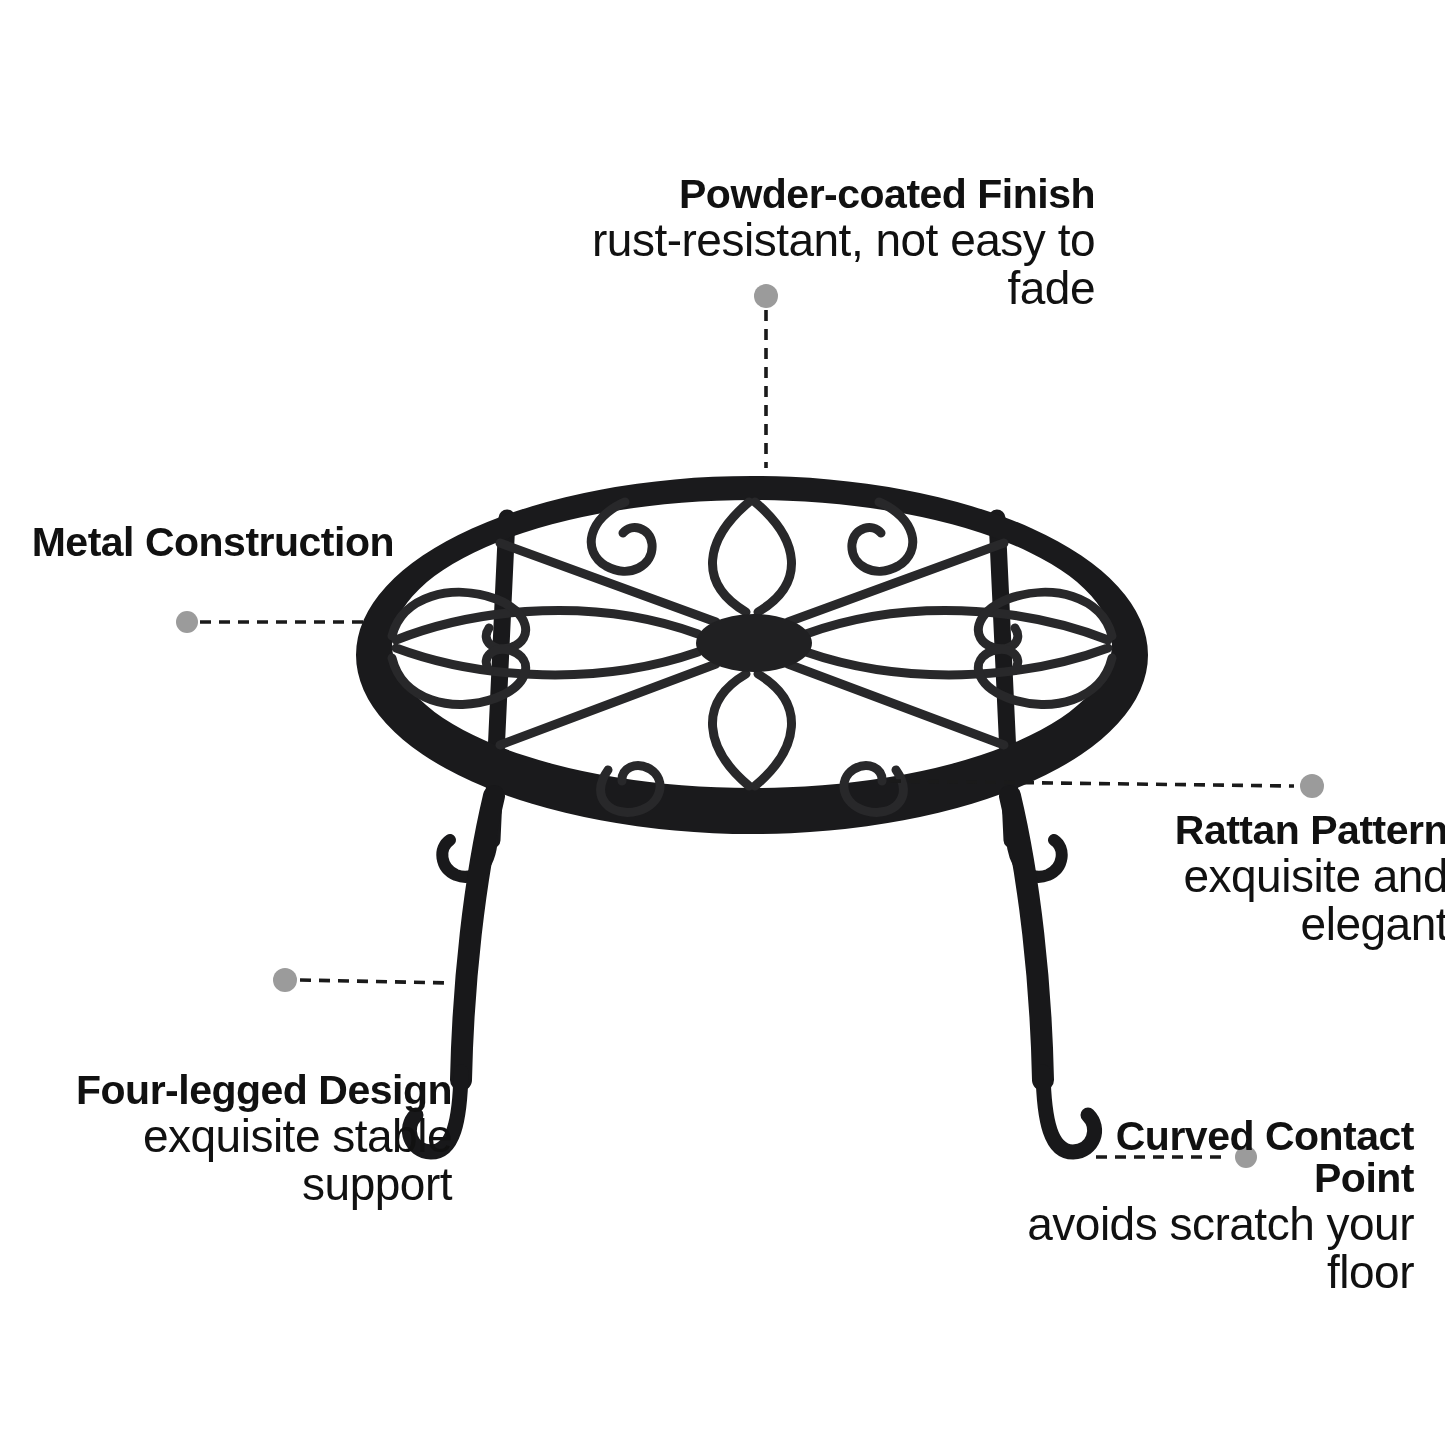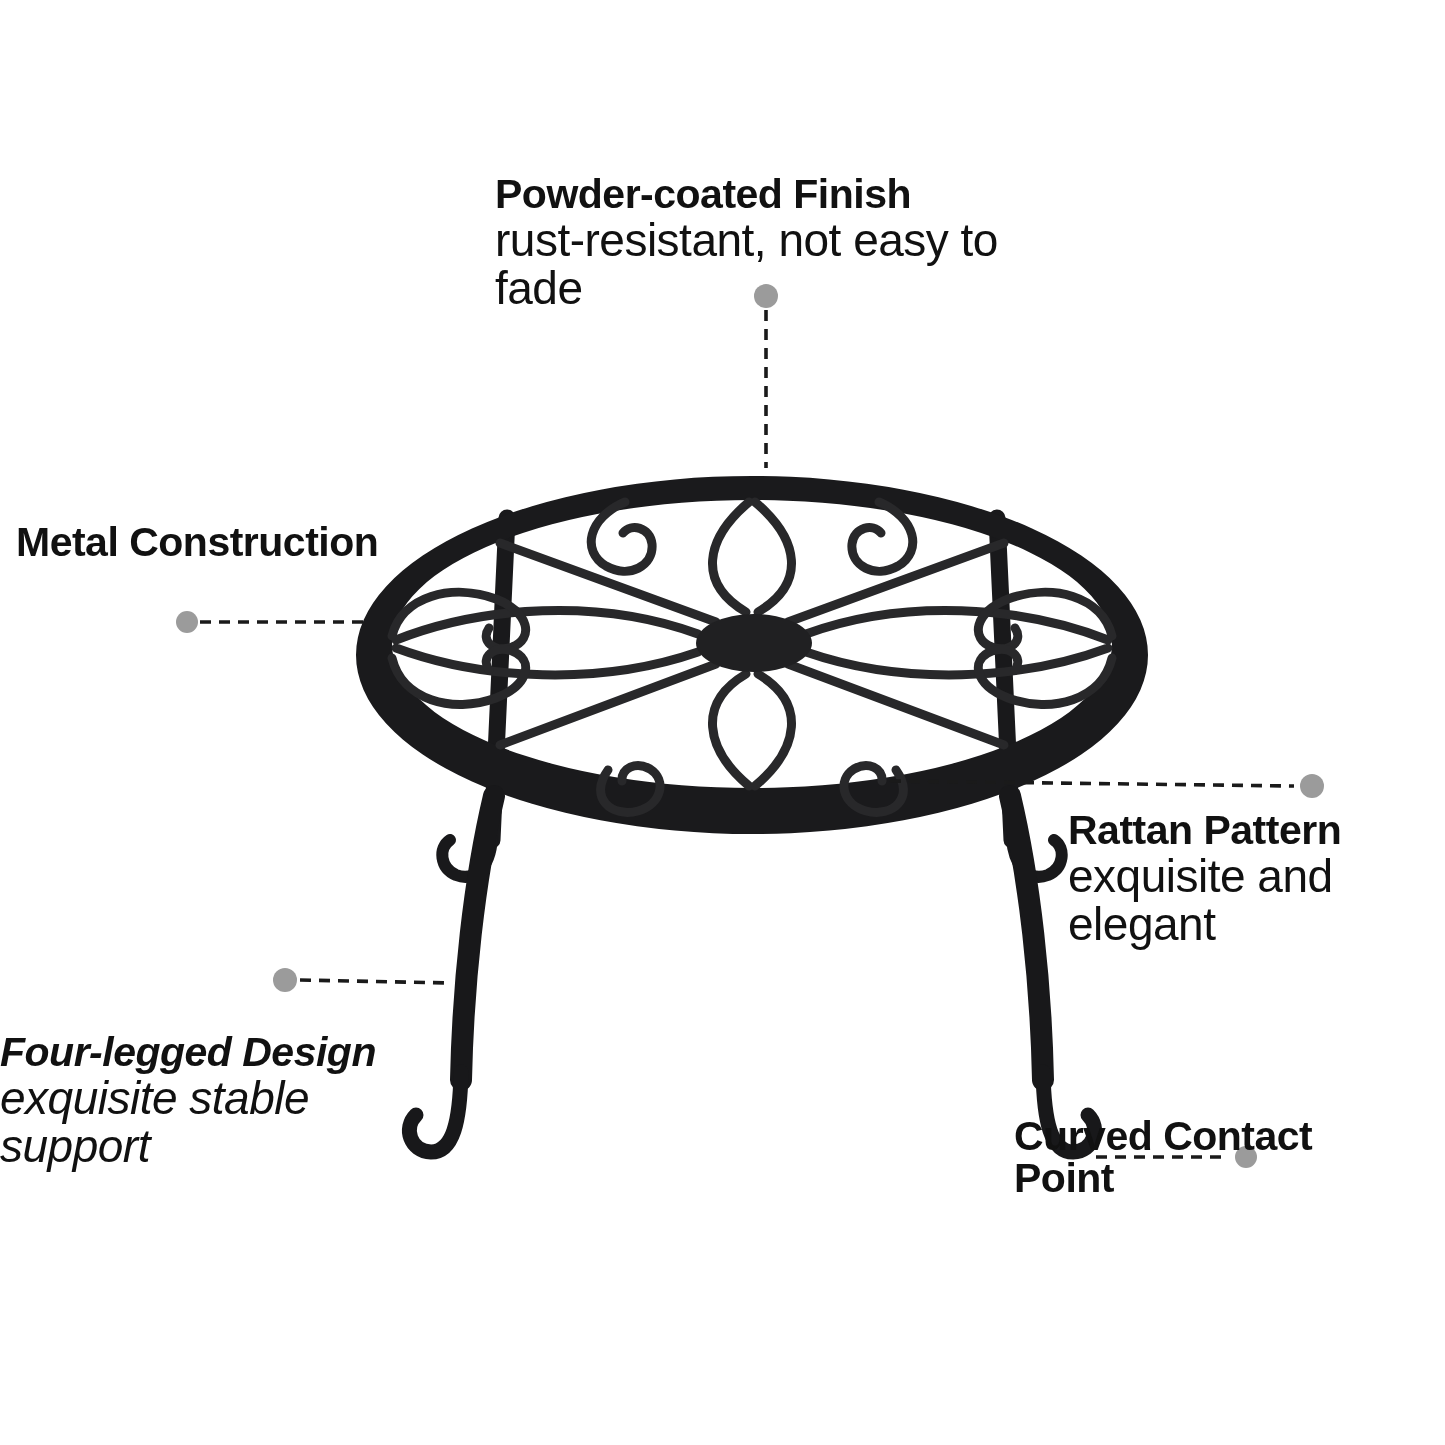--- a/index.html
+++ b/index.html
@@ -1,28 +1,28 @@
 <!DOCTYPE html>
 <html><head>
 <meta charset="utf-8">
 <style>
   html,body{margin:0;padding:0;}
   body{
     width:1445px;height:1445px;background:#ffffff;position:relative;
     font-family:"Liberation Sans","DejaVu Sans",sans-serif;
     overflow:hidden;
   }
-  .callout{position:absolute;text-align:left;color:#111;}
+  .callout{position:absolute;text-align:right;color:#111;}
   .callout .title{font-weight:bold;font-size:41px;line-height:1.02;letter-spacing:-0.5px;}
   .callout .subtitle{font-weight:normal;font-size:46px;line-height:1.05;letter-spacing:-0.5px;}
   #stage{position:absolute;left:0;top:0;}
   .c-top{left:495px;top:174px;width:600px;}
   .c-metal{left:16px;top:522px;width:378px;}
   .c-rattan{left:1068px;top:810px;width:380px;}
-  .c-legs{left:0px;top:1032px;width:452px;font-style:italic;}
+  .c-legs{left:0px;top:1070px;width:452px;}
   .c-contact{left:1014px;top:1116px;width:400px;}
 </style>
 </head>
 <body>
 
 <svg id="stage" width="1445" height="1445" viewBox="0 0 1445 1445">
 
   <g fill="none" stroke="#19191b" stroke-linecap="round">
     <path stroke-width="17" d="M 507 518 L 492 840"></path>
     <path stroke-width="12" d="M 492 838 C 490 868, 474 882, 456 875 C 440 868, 438 848, 450 840"></path>
@@ -97,13 +97,14 @@
   <div class="subtitle">exquisite and elegant</div>
 </div>
 
 <div class="callout c-legs">
   <div class="title">Four-legged Design</div>
   <div class="subtitle">exquisite stable support</div>
 </div>
 
 <div class="callout c-contact">
   <div class="title">Curved Contact Point</div>
+  <div class="subtitle">avoids scratch your floor</div>
 </div>
 
 </body></html>

